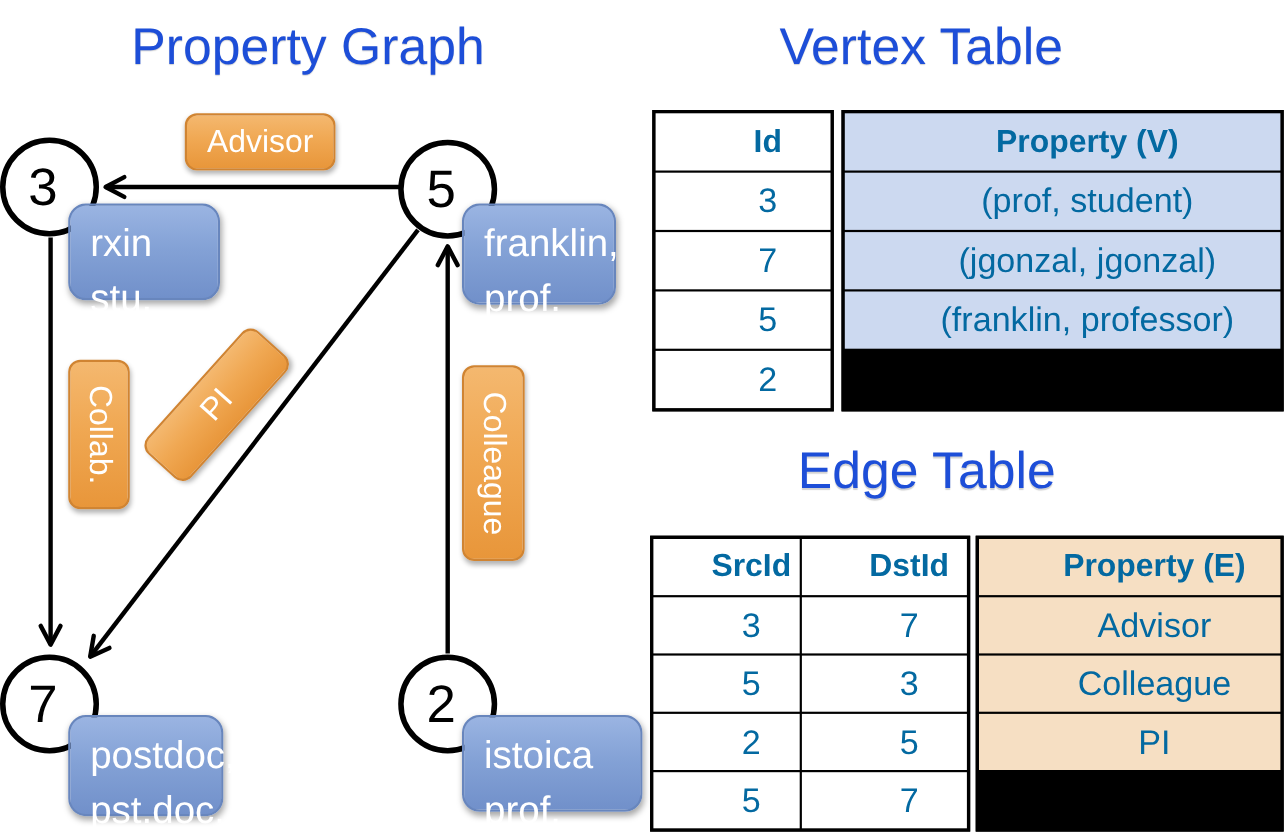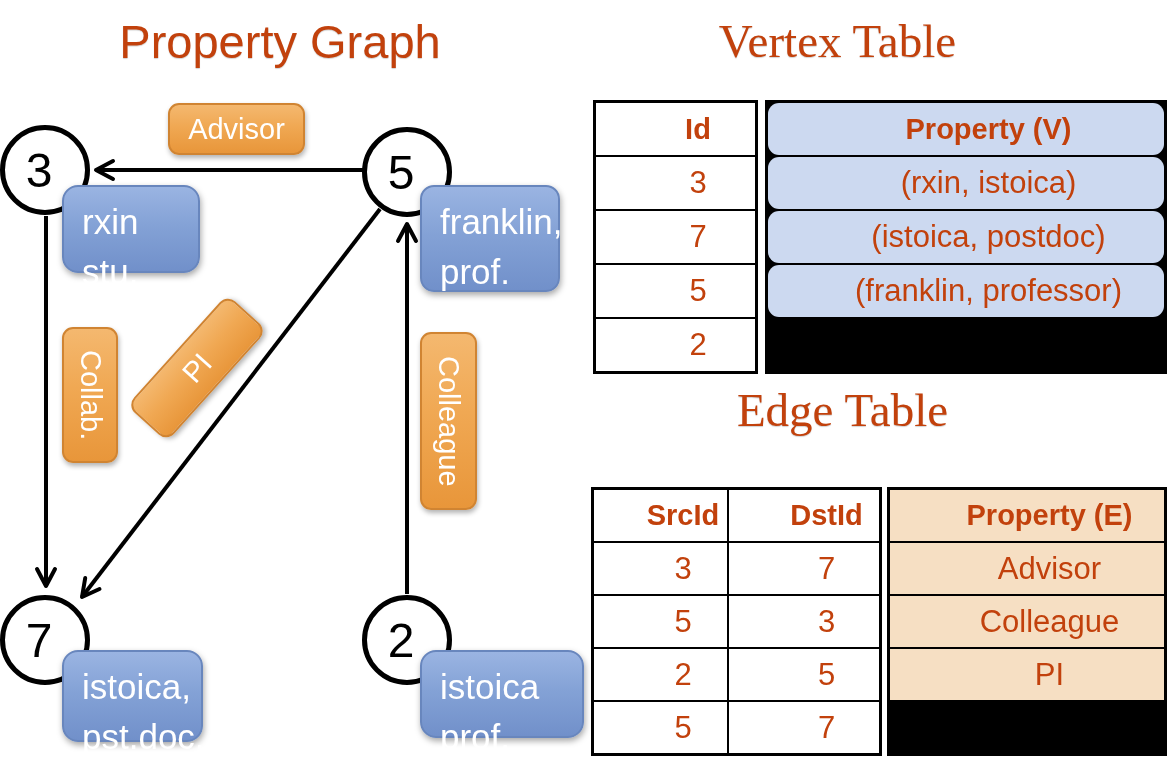--- a/index.html
+++ b/index.html
@@ -1,22 +1,22 @@
 <!DOCTYPE html>
 <html><head>
 <meta charset="utf-8">
 <style>
   html,body{margin:0;padding:0;background:#fff;}
   .stage{position:relative;width:1170px;height:760px;background:#fff;overflow:hidden;
          font-family:"Liberation Sans",sans-serif;color:#000;}
-  .title{position:absolute;font-size:47px;font-weight:400;color:#c2410c;
+  .title{position:absolute;font-size:47px;font-weight:400;color:#1d4ed8;
          text-align:center;letter-spacing:0px;text-shadow:0 1px 1px rgba(0,0,0,0.18);}
   #graph-title{left:0;top:14px;width:585px;padding-right:25px;box-sizing:border-box;}
-  #vertex-title{left:585px;top:14px;width:585px;padding-right:80px;box-sizing:border-box;font-family:Liberation Serif, serif;}
-  #edge-title{left:585px;top:383px;width:585px;padding-right:70px;box-sizing:border-box;font-family:Liberation Serif, serif;}
+  #vertex-title{left:585px;top:14px;width:585px;padding-right:80px;box-sizing:border-box;}
+  #edge-title{left:585px;top:400px;width:585px;padding-right:70px;box-sizing:border-box;}
 
   
   #edge-svg{position:absolute;left:0;top:0;}
   .node{position:absolute;width:90px;height:90px;box-sizing:border-box;border:5px solid #000;
         border-radius:50%;background:#fff;display:flex;align-items:center;justify-content:center;
         font-size:48px;padding-right:12px;}
   #node-3{left:0px;top:125px;}
   #node-5{left:362px;top:127px;}
   #node-7{left:0px;top:595px;}
   #node-2{left:362px;top:595px;}
@@ -29,30 +29,30 @@
   #label-collab{left:62px;top:327px;width:56px;height:136px;}
   #label-colleague{left:420px;top:332px;width:57px;height:178px;}
   #label-pi{left:122px;top:341px;width:150px;height:54px;transform:rotate(-48deg);}
   .vert{writing-mode:vertical-rl;text-orientation:mixed;}
 
   .vbox{position:absolute;box-sizing:border-box;border-radius:16px;
         background:linear-gradient(to bottom,#9ab4e2,#84a2d6 45%,#7190ca);
         border:2px solid #6886bd;color:#fff;font-size:35px;line-height:1.42;
         padding:10px 0 0 18px;box-shadow:1px 3px 6px rgba(0,0,0,0.35);}
   #vbox-3{left:62px;top:185px;width:138px;height:88px;}
-  #vbox-5{left:420px;top:185px;width:140px;height:107px;border-radius:14px;}
+  #vbox-5{left:420px;top:185px;width:140px;height:92px;}
   #vbox-7{left:62px;top:650px;width:141px;height:92px;}
   #vbox-2{left:420px;top:650px;width:164px;height:88px;}
 
   
   .tbl{position:absolute;display:grid;background:#000;border:3px solid #000;gap:2px;}
   .cell{background:#fff;display:flex;align-items:center;justify-content:center;
-        font-size:31px;color:#c2410c;padding-left:45px;}
+        font-size:31px;color:#0369a1;padding-left:45px;}
   .cell.head{font-weight:bold;font-size:29px;}
-  .cell.blue{background:#ccd9f0;border-radius:11px;}
+  .cell.blue{background:#ccd9f0;}
   .cell.tan{background:#f6dfc3;text-align:right;}
 
   #vt-id{left:593px;top:100px;grid-template-columns:159px;grid-template-rows:repeat(5,52px);}
   #vt-prop{left:765px;top:100px;grid-template-columns:396px;grid-template-rows:repeat(5,52px);}
   #et-ids{left:591px;top:487px;grid-template-columns:133px 150px;grid-template-rows:repeat(5,51px);}
   #et-prop{left:887px;top:487px;grid-template-columns:274px;grid-template-rows:repeat(5,51px);}
 </style>
 </head>
 <body>
 
@@ -102,40 +102,40 @@
 
   <div class="vbox" id="vbox-3">
     <div>rxin</div>
     <div>stu.</div>
   </div>
   <div class="vbox" id="vbox-5">
     <div>franklin,</div>
     <div>prof.</div>
   </div>
   <div class="vbox" id="vbox-7">
-    <div>istoica,</div>
+    <div>postdoc,</div>
     <div>pst.doc.</div>
   </div>
   <div class="vbox" id="vbox-2">
     <div>istoica</div>
     <div>prof.</div>
   </div>
 
   <div class="tbl" id="vt-id">
     <div class="cell head">Id</div>
     <div class="cell">3</div>
     <div class="cell">7</div>
     <div class="cell">5</div>
     <div class="cell">2</div>
   </div>
 
   <div class="tbl" id="vt-prop">
     <div class="cell head blue">Property (V)</div>
-    <div class="cell blue">(rxin, istoica)</div>
-    <div class="cell blue">(istoica, postdoc)</div>
+    <div class="cell blue">(prof, student)</div>
+    <div class="cell blue">(jgonzal, jgonzal)</div>
     <div class="cell blue">(franklin, professor)</div>
   </div>
 
   <div class="tbl" id="et-ids">
     <div class="cell head">SrcId</div>
     <div class="cell head">DstId</div>
     <div class="cell">3</div>
     <div class="cell">7</div>
     <div class="cell">5</div>
     <div class="cell">3</div>

